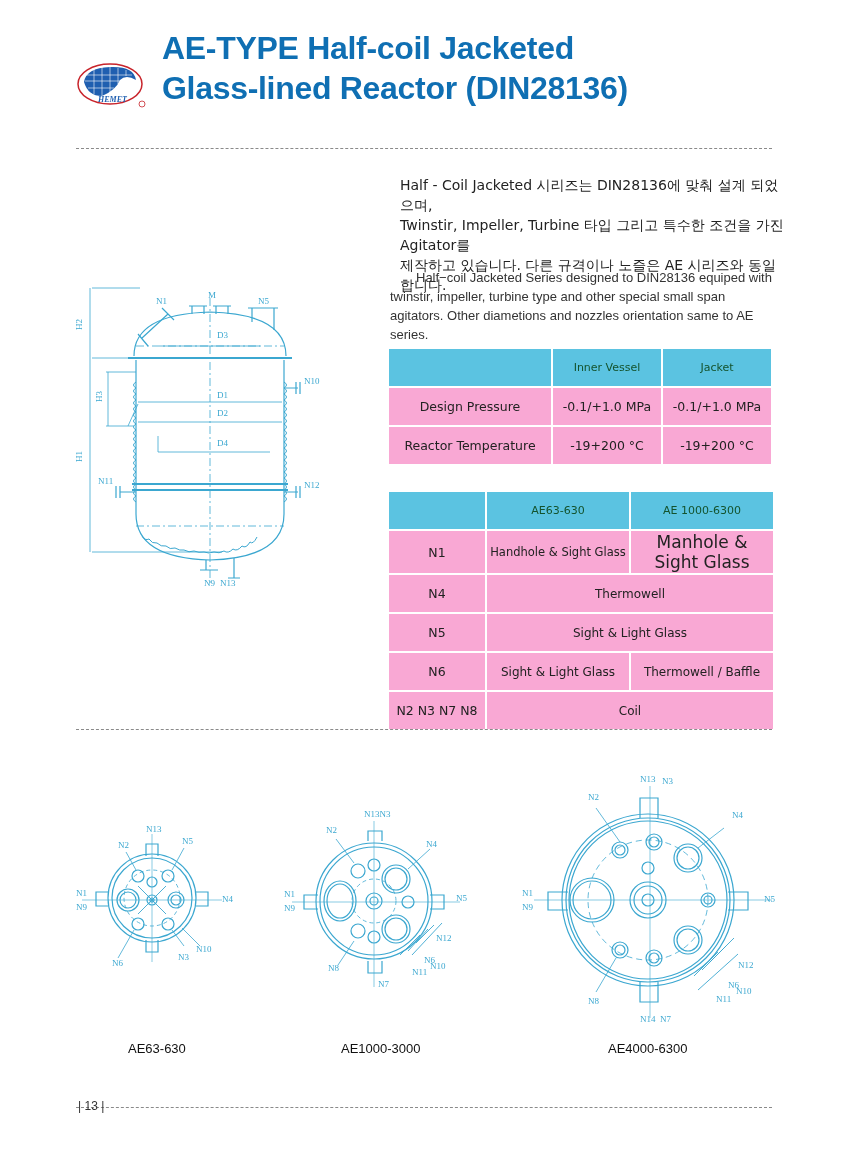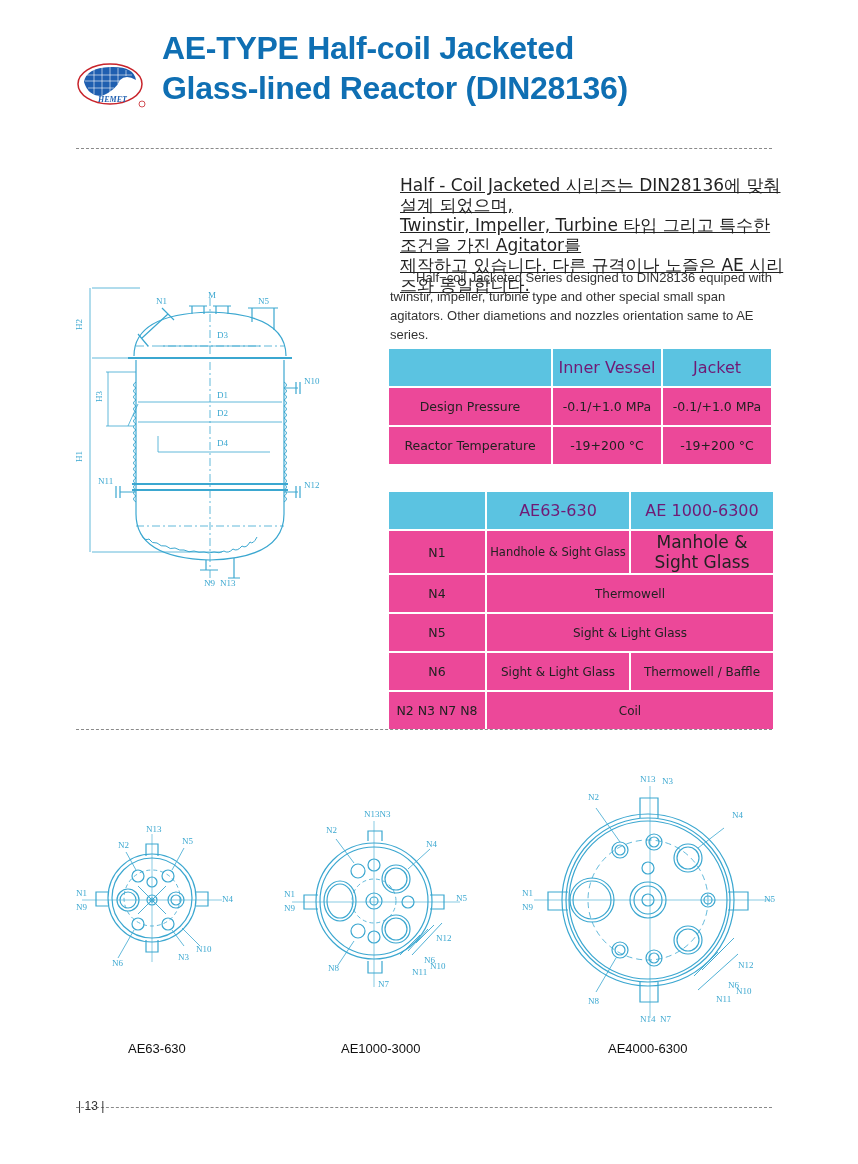--- a/index.html
+++ b/index.html
@@ -1,25 +1,25 @@
 <!DOCTYPE html>
 <html><head>
 <meta charset="utf-8">
 <style>
   html, body { margin: 0; padding: 0; background: #ffffff; }
   body { width: 858px; height: 1164px; position: relative; overflow: hidden; font-family: "DejaVu Sans", sans-serif; color: #222; }
   .abs { position: absolute; }
   .title { left: 162px; top: 28px; width: 640px; color: #0f6fb3; font-family: "Liberation Sans", sans-serif; font-weight: bold; font-size: 32px; line-height: 40px; letter-spacing: -0.3px; }
   .logo { left: 76px; top: 60px; width: 72px; height: 50px; }
   .dash { left: 76px; width: 696px; height: 0; border-top: 1.5px dashed #8a8a8a; }
-  .ko { left: 400px; top: 175px; width: 390px; font-size: 17px; line-height: 20px; color: #222; text-decoration: underline; }
+  .ko { left: 400px; top: 175px; width: 390px; font-size: 14px; line-height: 20px; color: #222; }
   .en { left: 390px; top: 268px; width: 390px; font-family: "Liberation Sans", sans-serif; font-size: 13px; line-height: 19px; color: #333; }
   table.spec { border-collapse: separate; border-spacing: 2px; position: absolute; font-family: "DejaVu Sans", sans-serif; }
-  table.spec th { background: #5bc3e1; color: #701a75; font-weight: normal; font-size: 16px; height: 35px; text-align: center; }
-  table.spec td { background: #ec4899; color: #222; font-size: 12.5px; height: 35px; text-align: center; }
+  table.spec th { background: #5bc3e1; color: #14532d; font-weight: normal; font-size: 11px; height: 35px; text-align: center; }
+  table.spec td { background: #f9a8d4; color: #222; font-size: 12.5px; height: 35px; text-align: center; }
   table.t1 { left: 387px; top: 347px; }
   table.t2 { left: 387px; top: 490px; }
   table.t2 td.b { font-weight: normal; font-size: 12px; }
   .cap { font-family: "Liberation Sans", sans-serif; font-size: 13px; color: #111; top: 1041px; }
   .pg { left: 78px; top: 1099px; font-family: "Liberation Sans", sans-serif; font-size: 12px; color: #333; }
   svg text { font-family: "Liberation Serif", serif; fill: #3ba7d0; font-size: 9px; }
 </style>
 </head>
 <body>
 

